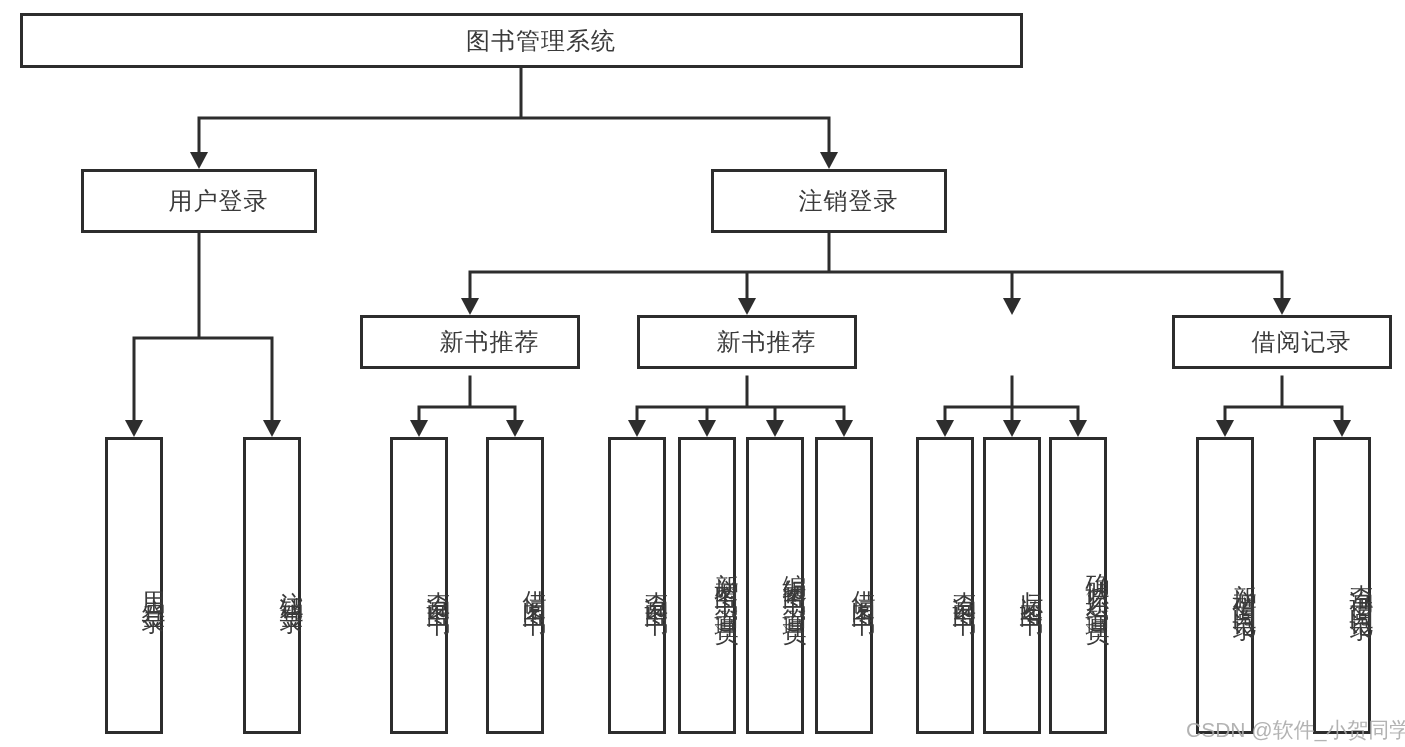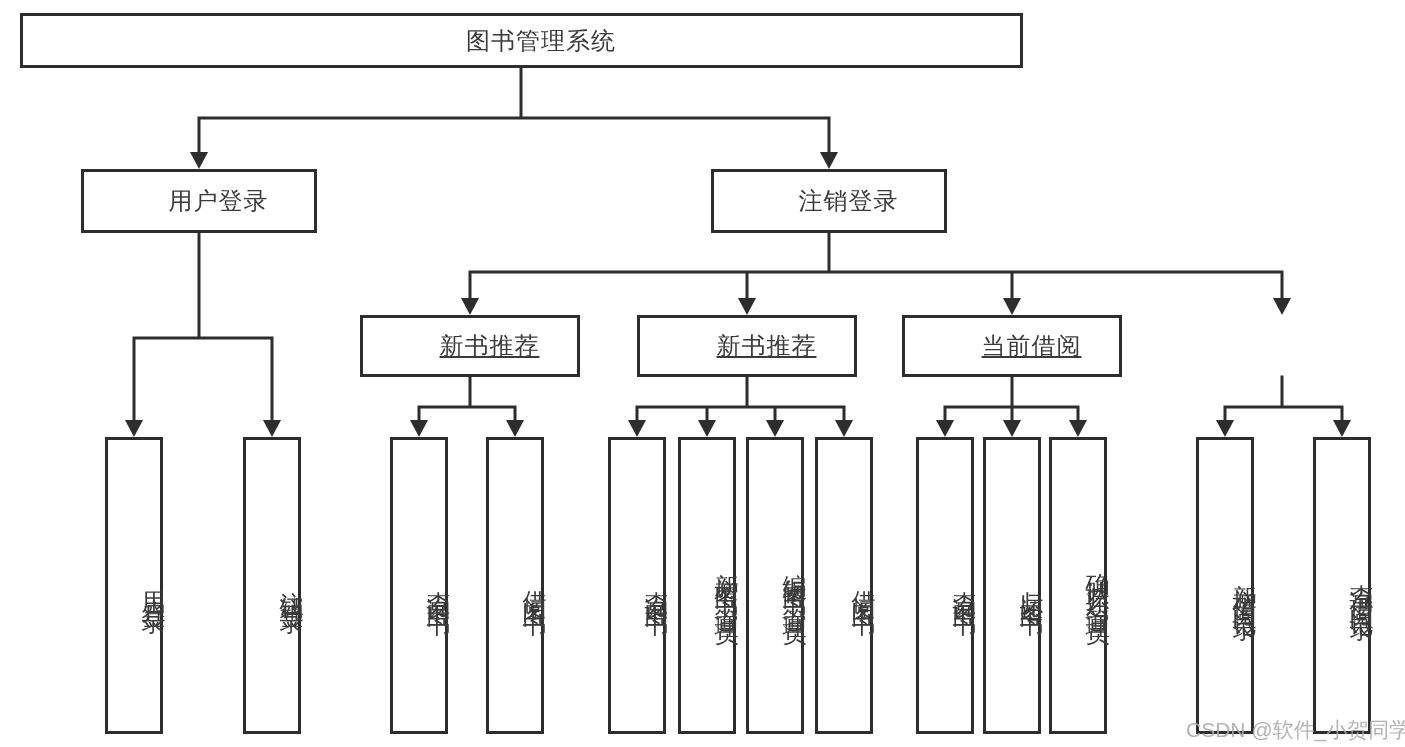--- a/index.html
+++ b/index.html
@@ -9,21 +9,21 @@
   }
   svg.connectors{position:absolute;left:0;top:0;z-index:1;}
   .node{
     position:absolute;box-sizing:border-box;border:3px solid #2d2d2d;
     background:#ffffff;display:flex;align-items:center;justify-content:center;
     color:#3a3a3a;z-index:2;padding-left:39px;
   }
   .lbl{font-size:24px;letter-spacing:1px;white-space:nowrap;}
   .root{left:20px;top:13px;width:1003px;height:55px;}
   .l2{top:169px;width:236px;height:64px;}
-  .l3{top:315px;width:220px;height:62px;text-decoration:underline;}
+  .l3{top:315px;width:220px;height:54px;}
   .leaf{top:437px;width:58px;height:297px;}
   .vlbl{
     writing-mode:vertical-lr;text-orientation:mixed;
     font-size:24px;letter-spacing:7px;line-height:1;white-space:nowrap;
   }
   .watermark{
     position:absolute;left:1186px;top:716px;z-index:5;
     font-size:21px;color:rgba(168,168,168,0.88);white-space:nowrap;
   }
 </style>
@@ -82,22 +82,22 @@
   <div class="node l2" style="left:711px">
     <span class="lbl">注销登录</span>
   </div>
 
   <div class="node l3" style="left:360px">
     <span class="lbl">新书推荐</span>
   </div>
   <div class="node l3" style="left:637px">
     <span class="lbl">新书推荐</span>
   </div>
-  <div class="node l3" style="left:902px">
-    <span class="lbl">当前借阅</span>
+  <div class="node l3" style="left:1172px">
+    <span class="lbl">借阅记录</span>
   </div>
 
   <div class="node leaf" style="left:105px">
     <span class="vlbl">用户登录</span>
   </div>
   <div class="node leaf" style="left:243px">
     <span class="vlbl">注销登录</span>
   </div>
 
   <div class="node leaf" style="left:390px">

